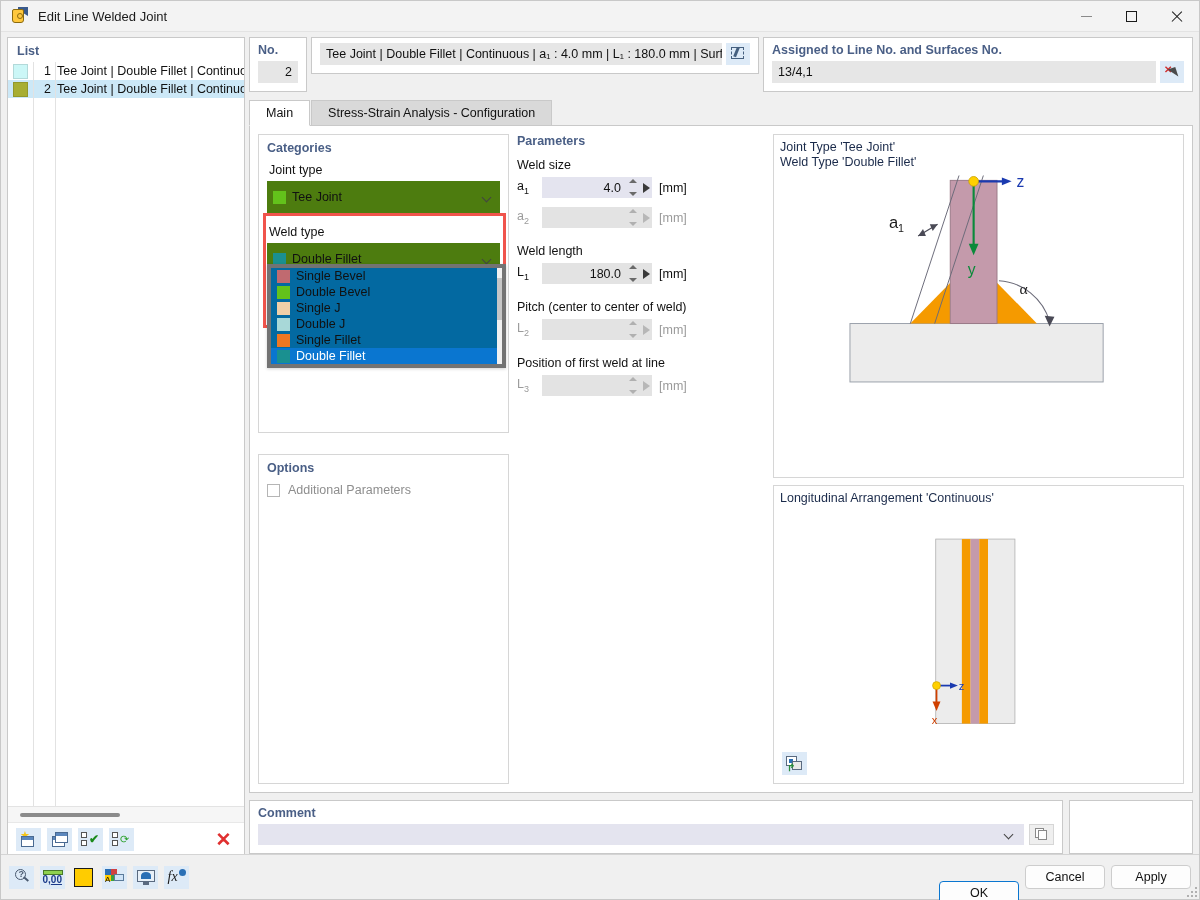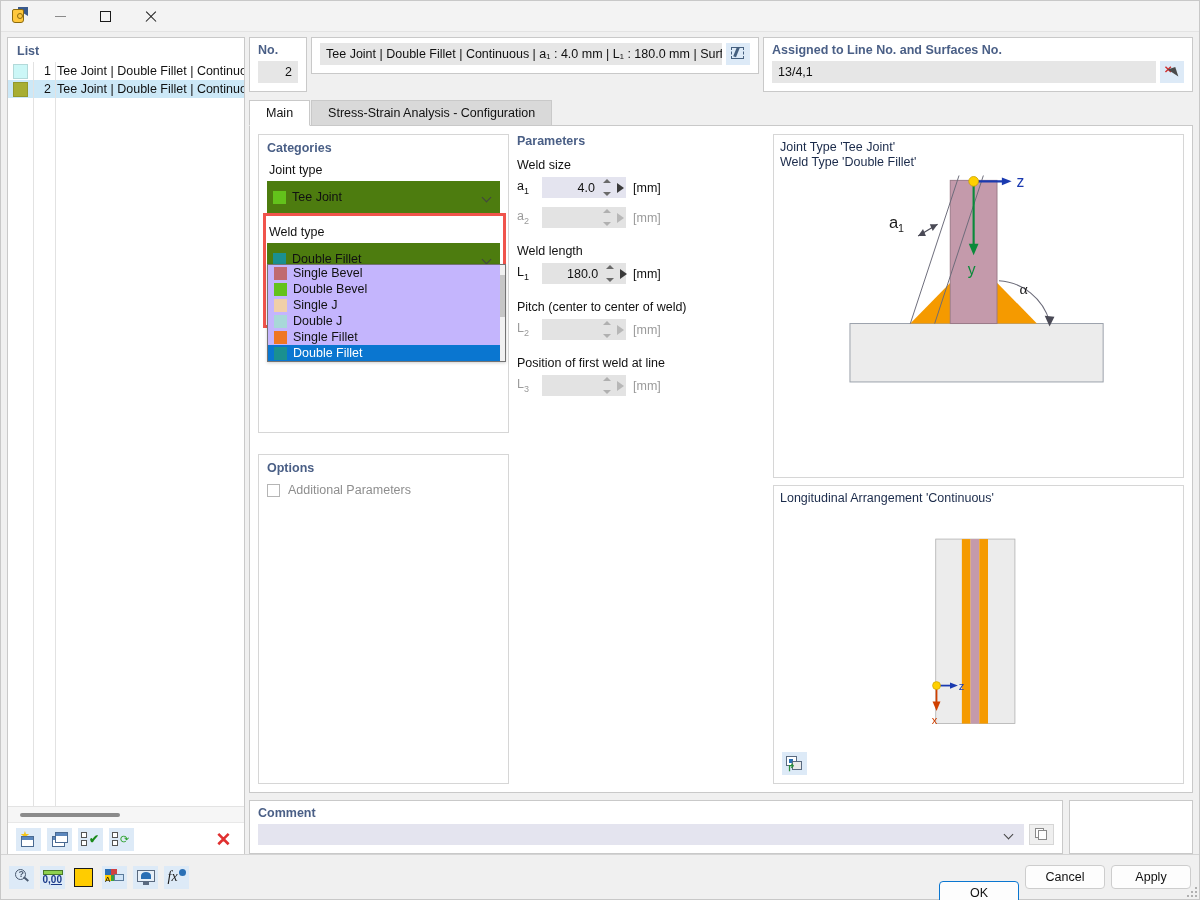--- a/index.html
+++ b/index.html
@@ -210,21 +210,21 @@
   }
   .cat-panel-2 { flex: 1; position: relative; }
 
   
   .redbox {
     position: absolute; left: 0px; top: 0px; right: 0px; height: 140px;
     border: 3px solid #f0544c; pointer-events: none;
   }
   .dropdown-list {
     position: absolute; left: 4px; top: 33px; width: 239px;
-    background: #c4b5fd; border: 1px solid #737373; z-index: 10;
+    background: #0369a1; border: 4px solid #737373; z-index: 10;
     box-shadow: 0 1px 3px rgba(0,0,0,0.18);
   }
   .dd-item {
     height: 16px; display: flex; align-items: center; font-size: 12.5px; color: #111;
     padding-left: 4px;
   }
   .dd-item .sw { width: 13px; height: 13px; margin: 0 6px 0 2px; border: none; }
   .dd-item.sel { background: #0a76d0; color: #ffffff; }
   .dd-scroll {
     position: absolute; right: 0; top: 0; bottom: 0; width: 5px; background: #f1f1f1;
@@ -232,21 +232,21 @@
   .dd-scroll .th { position:absolute; top: 10px; left: 0; width: 5px; height: 42px; background: #c6c6c6; }
 
   
   .col-param { width: 248px; min-width: 248px; }
   .p-sec { font-size: 12.5px; color: #111; margin: 0 0 5px 0; }
   .p-row { display: flex; align-items: center; gap: 7px; margin-bottom: 9px; }
   .p-name { width: 18px; font-size: 12.5px; color: #111; }
   .p-name.dim { color: #9b9b9b; }
   .p-name sub { font-size: 9px; }
   .spin {
-    width: 84px; height: 21px; background: #e3e3e3; display: flex; align-items: center;
+    width: 110px; height: 21px; background: #e3e3e3; display: flex; align-items: center;
     padding-right: 2px;
     padding-left: 25px;
   }
   .spin.active { background: #e4e4ef; }
   .spin .val { flex: 1; text-align: right; padding-right: 6px; font-size: 12.5px; color: #111; }
   .spin .arrows {
     width: 11px; height: 17px; display: flex; flex-direction: column;
     justify-content: space-between; align-items: center; flex: none;
   }
   .spin .arrows i {
@@ -352,20 +352,21 @@
 </head>
 <body>
 
 <div class="window">
 
   <div class="titlebar">
     <div class="title-icon">
       <span class="flag"></span>
         <span class="tag"></span>
     </div>
+    <div class="title-text">Edit Line Welded Joint</div>
     <div class="winbtns">
       <div class="winbtn">
           <span class="glyph-min"></span>
         </div>
       <div class="winbtn">
           <span class="glyph-max"></span>
         </div>
       <div class="winbtn close">
           <span class="glyph-close"></span>
         </div>

